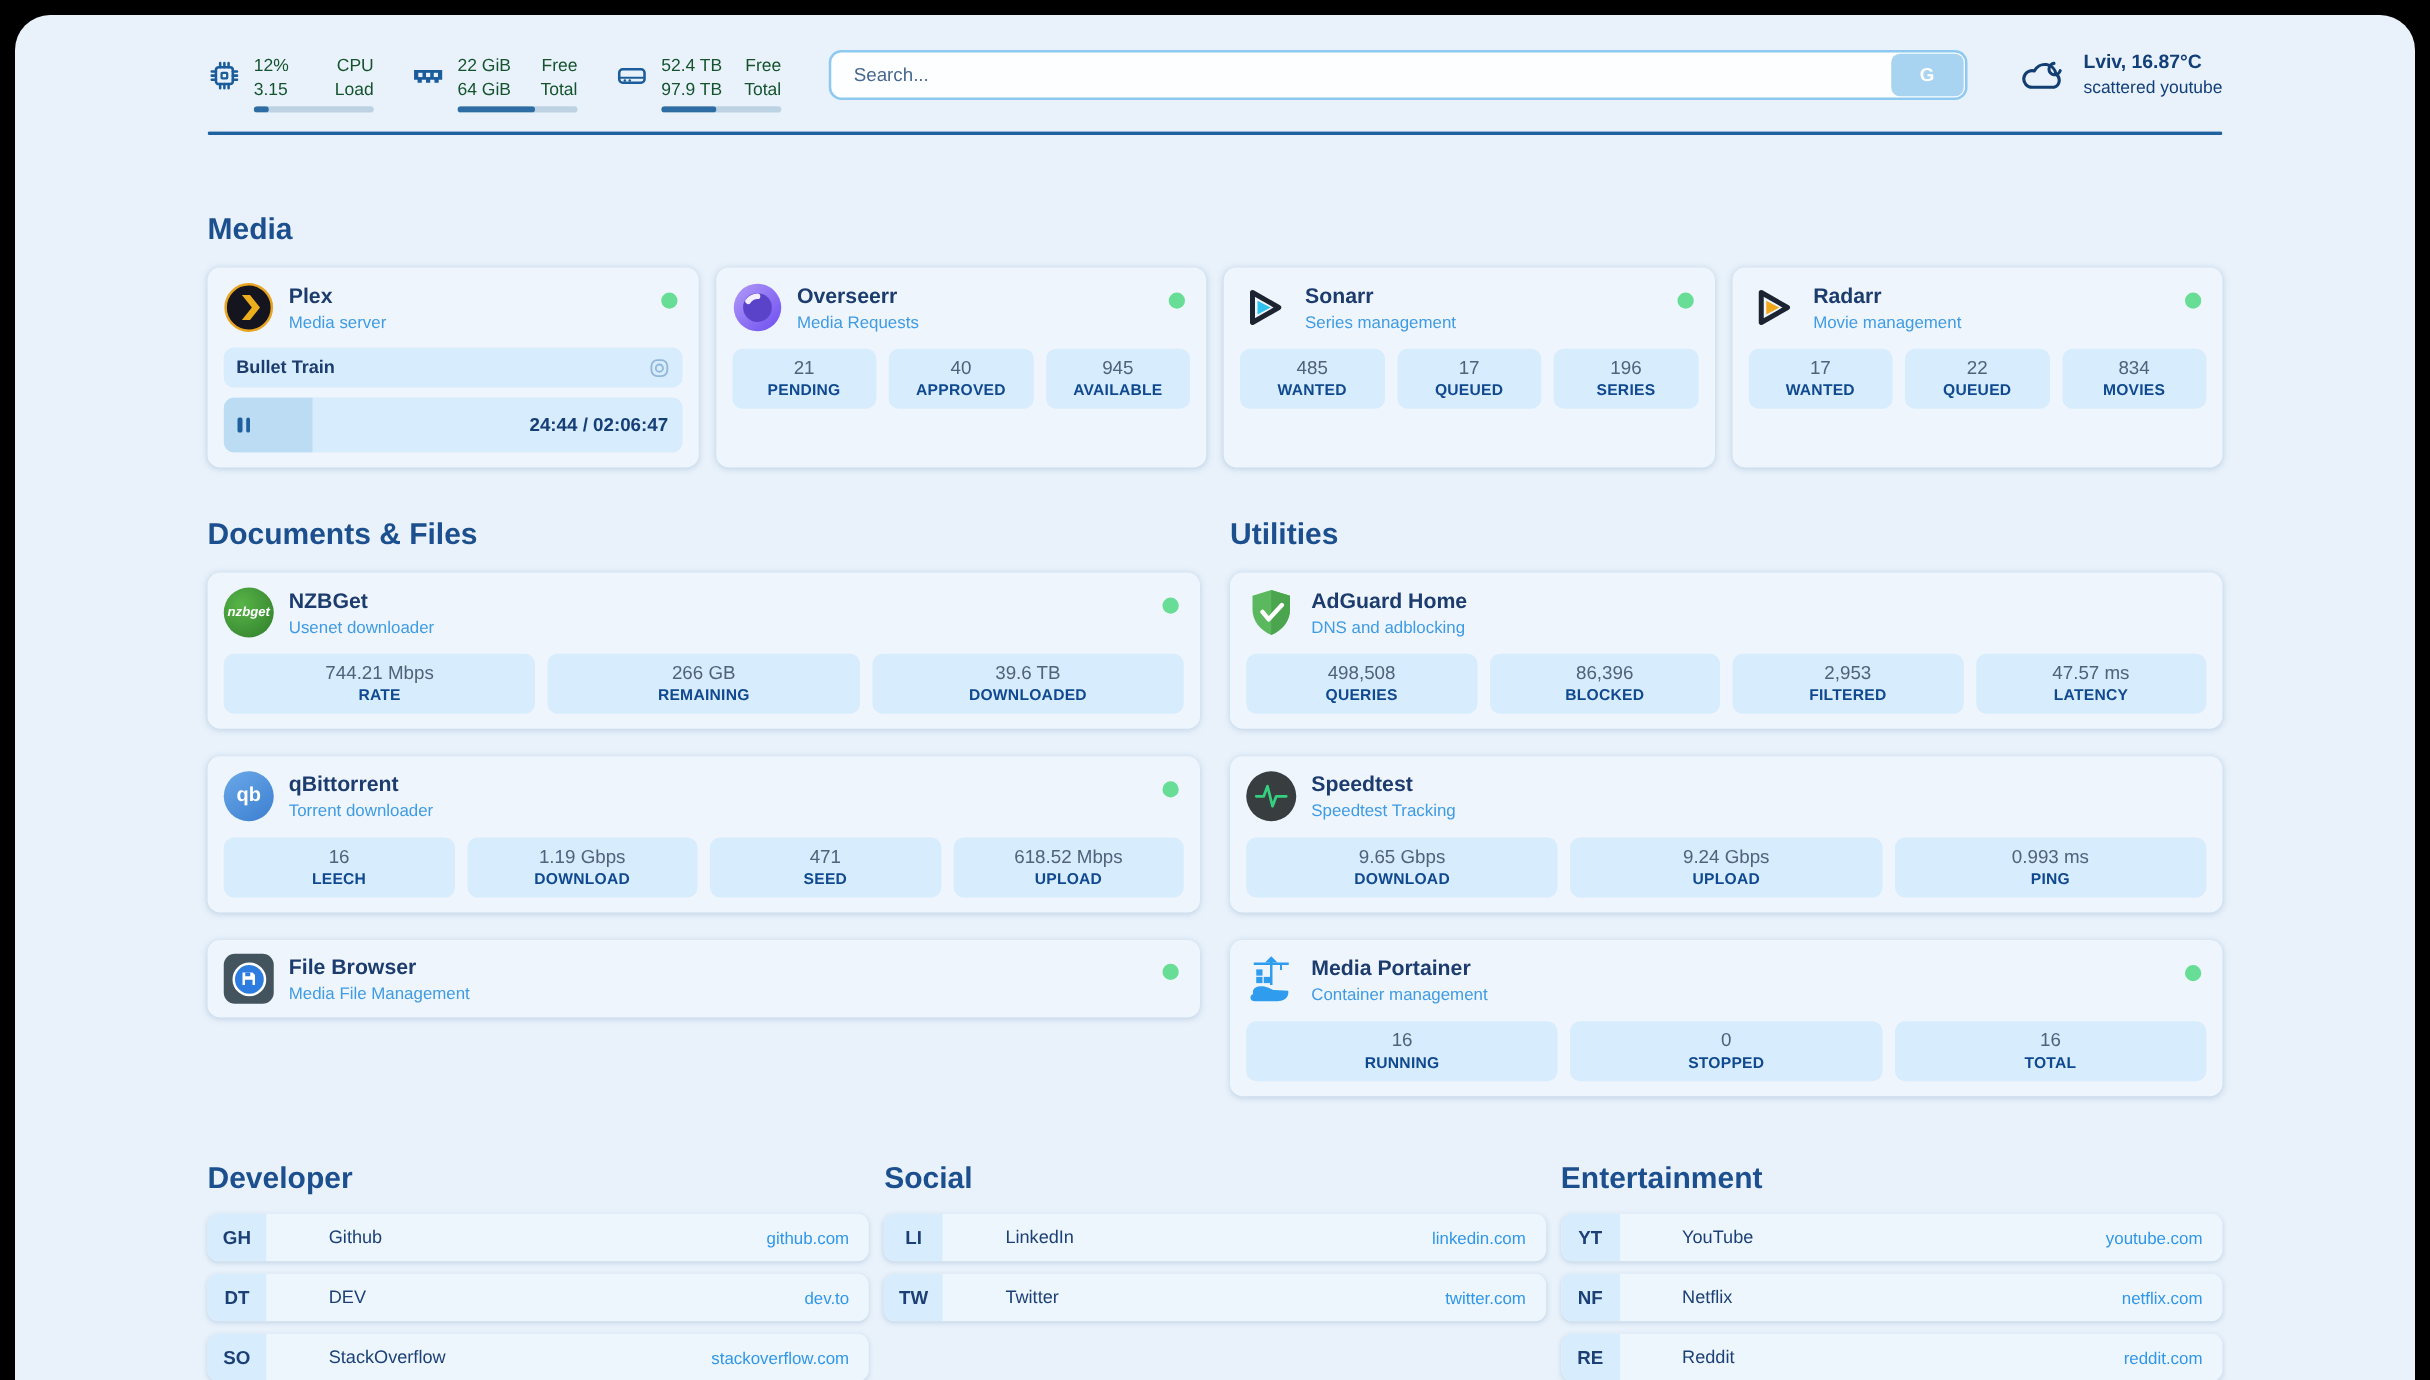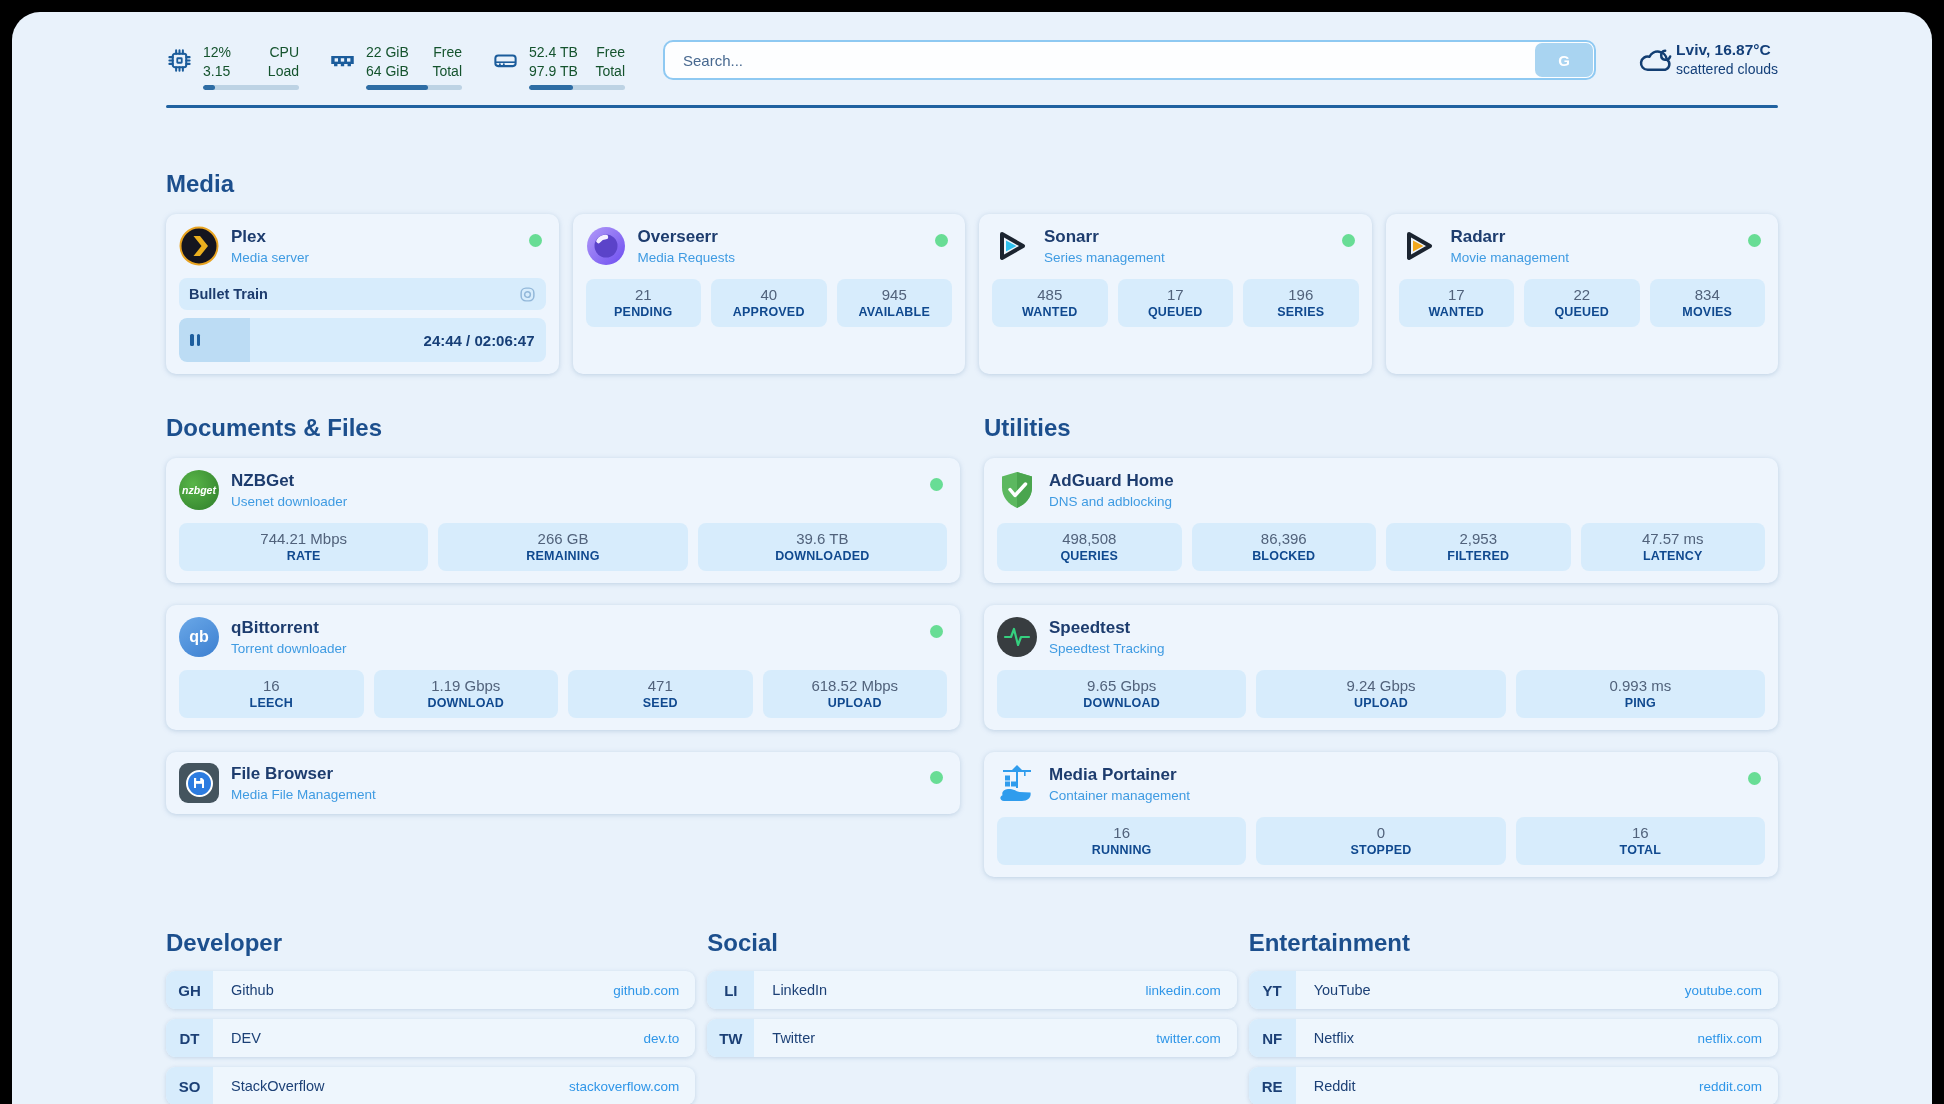--- a/index.html
+++ b/index.html
@@ -27,21 +27,21 @@
     background:#fdfeff; padding:0 70px 0 18px; font-size:15px; color:#1b3f74;
     font-family:"Liberation Sans", sans-serif; outline:none;
   }
   .search-input::placeholder { color:#47688f; opacity:1; }
   .search-btn {
     position:absolute; top:3px; right:3px; bottom:3px; width:58px;
     background:#a9d4f1; border:none; border-radius:7px; color:#fff;
     font-size:15px; font-weight:700; display:flex; align-items:center; justify-content:center;
     cursor:pointer;
   }
-  .weather { display:flex; align-items:center; padding-top:1px; }
+  .weather { display:flex; gap:13px; align-items:center; padding-top:1px; }
   .weather-icon { width:40px; height:34px; flex:none; }
   .weather-line1 { font-size:15.5px; font-weight:600; color:#133f79; }
   .weather-line2 { font-size:14px; color:#133f79; margin-top:2px; }
 
   .divider { margin-top:15px; border-bottom:3px solid #2062a0; border-radius:2px; }
 
   
   .section-heading { font-size:24px; font-weight:600; color:#1c4f8d; }
   .media-section { margin-top:62px; }
   .media-grid { margin-top:16px; display:grid; grid-template-columns:repeat(4,1fr); gap:14px; }
@@ -96,21 +96,21 @@
   .logo-fb { width:40px; height:40px; border-radius:9px; background:#44545e;
              display:flex; align-items:center; justify-content:center; }
   .fb-inner { width:27px; height:27px; border-radius:50%; background:#2d7ce0; border:2.5px solid #fff;
               display:flex; align-items:center; justify-content:center; }
 
   
   .links-grid { margin-top:52px; display:grid; grid-template-columns:repeat(3,1fr); gap:12px; align-items:start; }
   .link-list { margin-top:14px; display:flex; flex-direction:column; gap:10px; }
   .link-row {
     height:38px; background:#eef6fd; border-radius:9px; overflow:hidden;
-    display:flex; align-items:stretch; box-shadow:0 1px 4px rgba(110,145,185,.3); cursor:pointer;
+    display:flex; align-items:stretch; box-shadow:0 1px 4px rgba(110,145,185,.3); cursor:pointer;gap:32px;
   }
   .link-badge { width:47px; background:#d7ecfc; display:flex; align-items:center; justify-content:center;
                 font-size:15px; font-weight:600; color:#1c4076; flex:none; }
   .link-name { align-self:center; margin-left:18px; font-size:14.5px; font-weight:500; color:#1c4076; }
   .link-url { margin-left:auto; align-self:center; margin-right:16px; font-size:13.5px; color:#2f96e8; }
 </style>
 </head>
 <body>
 
 <div class="page">
@@ -185,21 +185,21 @@
       <button class="search-btn">G</button>
     </div>
 
     <div class="weather">
       <svg class="weather-icon" viewBox="0 0 48 40" fill="none" stroke="#123e72" stroke-width="3" stroke-linejoin="round" stroke-linecap="round">
         <path d="M35 10 a5.5 5.5 0 1 0 6 7"></path>
         <path d="M14 33 a8 8 0 1 1 2.2-15.7 A11 11 0 0 1 37 20.5 a7 7 0 0 1 -2 12.5 z"></path>
       </svg>
       <div>
         <div class="weather-line1">Lviv, 16.87°C</div>
-        <div class="weather-line2">scattered clouds</div>
+        <div class="weather-line2">scattered youtube</div>
       </div>
     </div>
   </div>
 
   <div class="divider"></div>
 
   <div class="media-section">
     <div class="section-heading">Media</div>
     <div class="media-grid">
 

